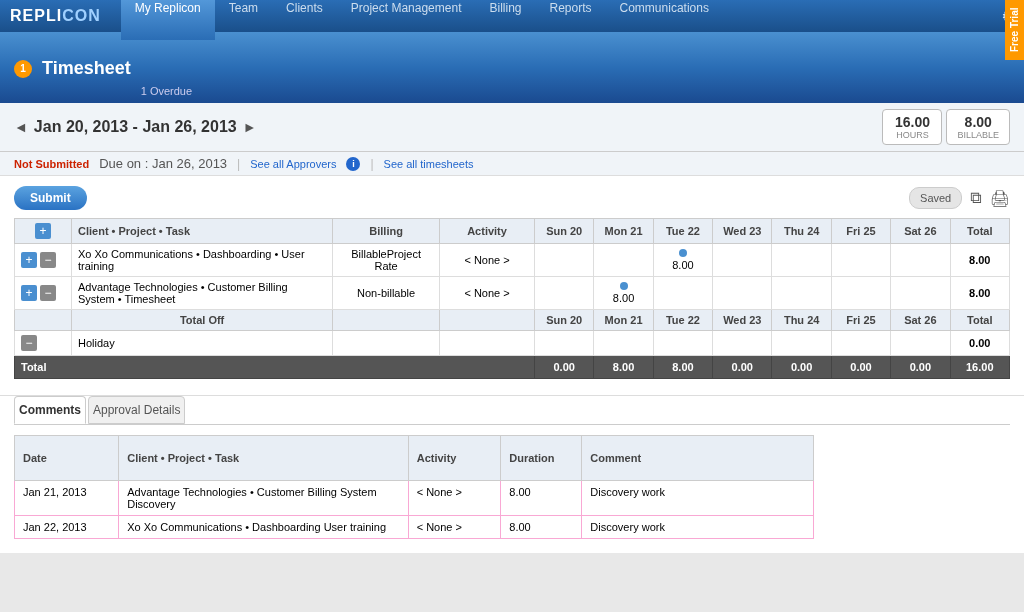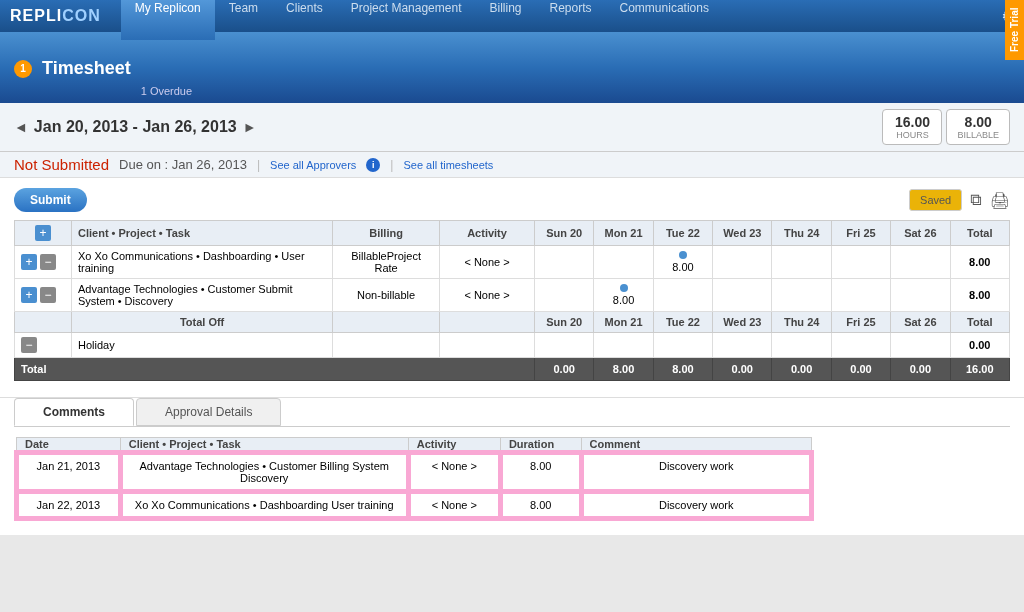--- a/index.html
+++ b/index.html
@@ -57,21 +57,21 @@
       padding: 4px 10px; text-align: center; min-width: 60px;
     }
     .hours-val { font-size: 14px; font-weight: bold; color: #333; }
     .hours-lbl { font-size: 9px; color: #888; text-transform: uppercase; }
 
     
     .status-row {
       background: #f0f4f8; border-bottom: 1px solid #ddd;
       padding: 4px 14px; display: flex; align-items: center; gap: 10px;
     }
-    .not-submitted { color: #cc2200; font-weight: normal; font-size: 15px; }
+    .not-submitted { color: #cc2200; font-weight: bold; font-size: 11px; }
     .due-on { color: #555; font-size: 13px; }
     .status-divider { color: #bbb; }
     .see-link { color: #2266cc; font-size: 11px; cursor: pointer; text-decoration: none; }
     .info-icon {
       background: #2266cc; color: white; border-radius: 50%;
       width: 14px; height: 14px; display: inline-flex; align-items: center; justify-content: center;
       font-size: 9px; font-weight: bold; cursor: pointer;
     }
 
     
@@ -79,22 +79,22 @@
 
     
     .toolbar { display: flex; align-items: center; justify-content: space-between; margin-bottom: 8px; }
     .submit-btn {
       background: linear-gradient(180deg, #5ba3e0 0%, #2a72c3 100%);
       color: white; border: none; padding: 5px 16px; border-radius: 12px;
       font-size: 12px; font-weight: bold; cursor: pointer;
     }
     .toolbar-right { display: flex; align-items: center; gap: 8px; }
     .saved-btn {
-      background: #eab308; border: 1px solid #ccc; padding: 4px 10px;
-      border-radius: 3px; font-size: 11px; color: #555; cursor: pointer;
+      background: #e5e5e5; border: 1px solid #ccc; padding: 4px 10px;
+      border-radius: 10px; font-size: 11px; color: #555; cursor: pointer;
     }
     .toolbar-icon { font-size: 16px; color: #555; cursor: pointer; }
 
     
     .timesheet-table { width: 100%; border-collapse: collapse; font-size: 11px; margin-bottom: 6px; }
     .timesheet-table th {
       background: #e8eef5; border: 1px solid #ccc; padding: 4px 6px;
       text-align: center; font-weight: bold; color: #444;
     }
     .timesheet-table th.left { text-align: left; }
@@ -124,35 +124,35 @@
     .blue-dot {
       width: 8px; height: 8px; background: #4a90d0; border-radius: 50%;
       display: inline-block; margin-bottom: 2px;
     }
     .cell-with-dot { display: flex; flex-direction: column; align-items: center; }
 
     
     .comments-section { background: white; padding: 0 14px 14px 14px; border-top: 1px solid #ddd; }
     .tabs-row { display: flex; gap: 0; border-bottom: 1px solid #ccc; margin-bottom: 10px; }
     .tab-btn {
-      padding: 6px 28px; font-size: 12px; cursor: pointer;
+      padding: 6px 4px; font-size: 12px; cursor: pointer;
       border: 1px solid #ccc; background: #f0f0f0; margin-right: 2px;
       border-radius: 4px 4px 0 0; color: #555;
     }
     .tab-btn.active {
       background: white; color: #333; border-bottom: 1px solid white;
       font-weight: bold;
     }
     .comments-table { width: 800px; border-collapse: collapse; font-size: 11px; }
     .comments-table th {
-      background: #e8eef5; border: 1px solid #ccc; padding: 0 8px;
+      background: #e8eef5; border: 1px solid #ccc; padding: 16px 8px;
       text-align: left; font-weight: bold; color: #444;
     }
     .comments-table td {
-      border: 5px solid #f9a8d4; padding: 5px 8px; vertical-align: top; text-align: center;
+      border: 1px solid #f9a8d4; padding: 5px 8px; vertical-align: top;
     }
   </style>
 </head>
 <body>
 
 <div class="nav-bar">
   <div class="nav-logo">REPLI<span>CON</span></div>
   <div class="nav-tabs">
     <div class="nav-tab active">My Replicon</div>
     <div class="nav-tab">Team</div>
@@ -262,21 +262,21 @@
       </tr>
 
       <tr>
         <td>
           <div class="row-actions">
             <button class="plus-btn">+</button>
             <button class="minus-btn">−</button>
           </div>
         </td>
         <td>
-          <span>Advantage Technologies • Customer Submit System • Discovery</span>
+          <span>Advantage Technologies • Customer Billing System • Timesheet</span>
         </td>
         <td class="center">Non-billable</td>
         <td class="center">&lt; None &gt;</td>
         <td class="center"></td>
         <td class="center">
           <div class="cell-with-dot">
             <span class="blue-dot"></span>
             <span>8.00</span>
           </div>
         </td>

